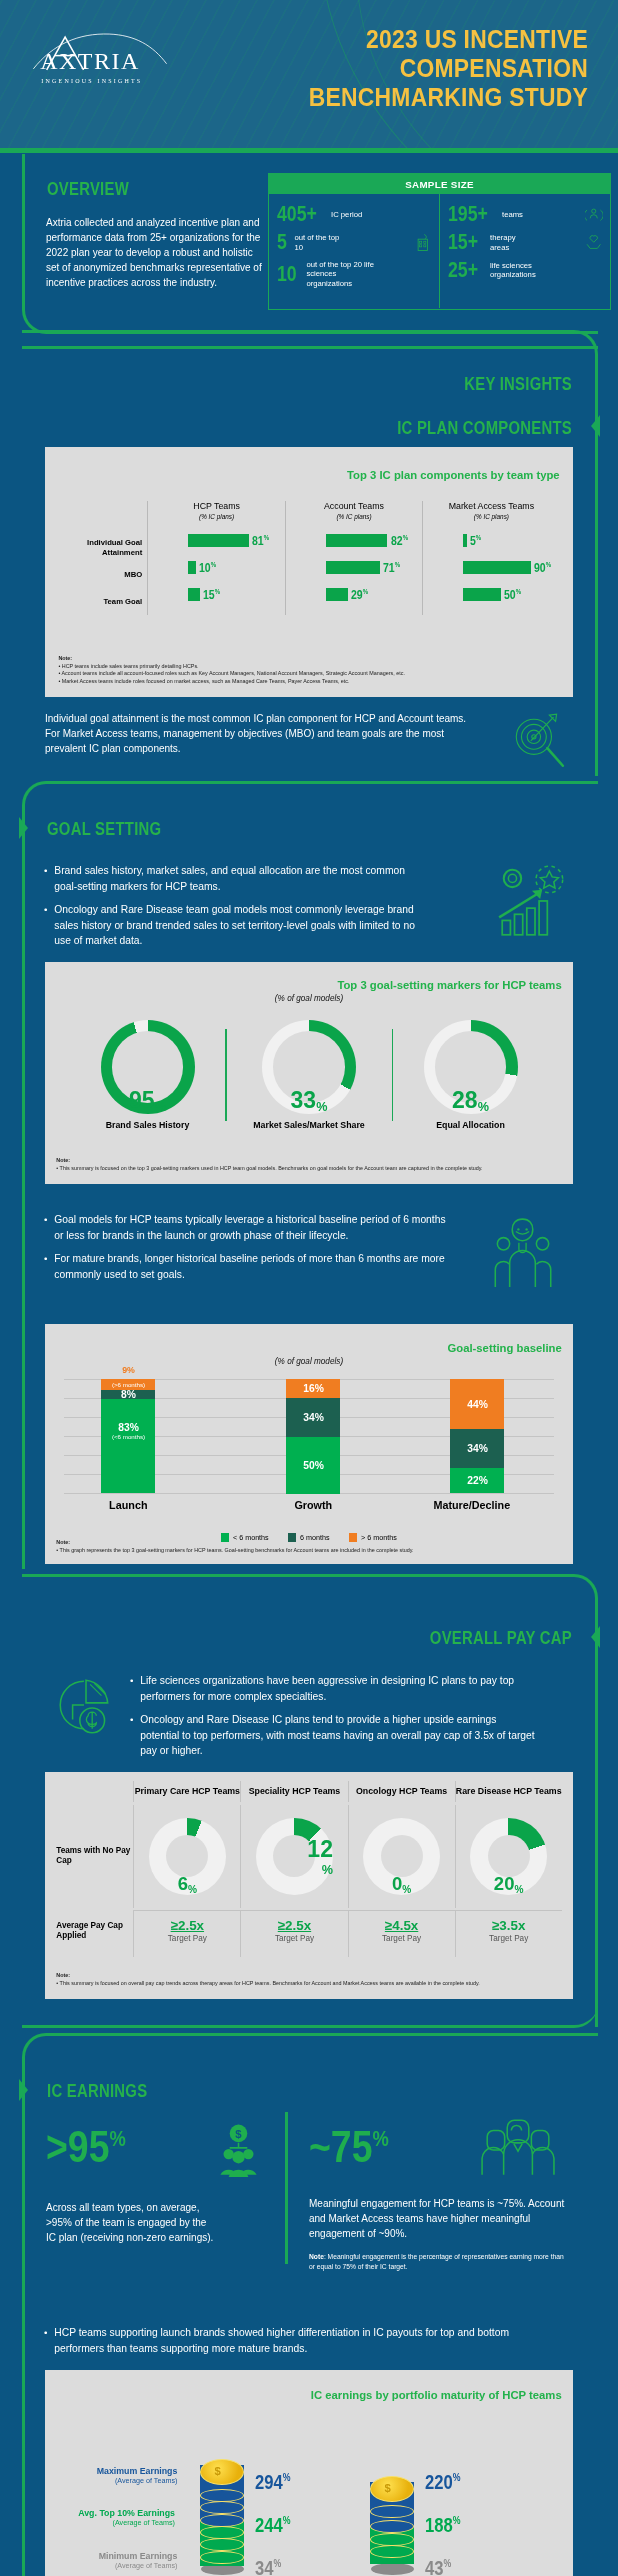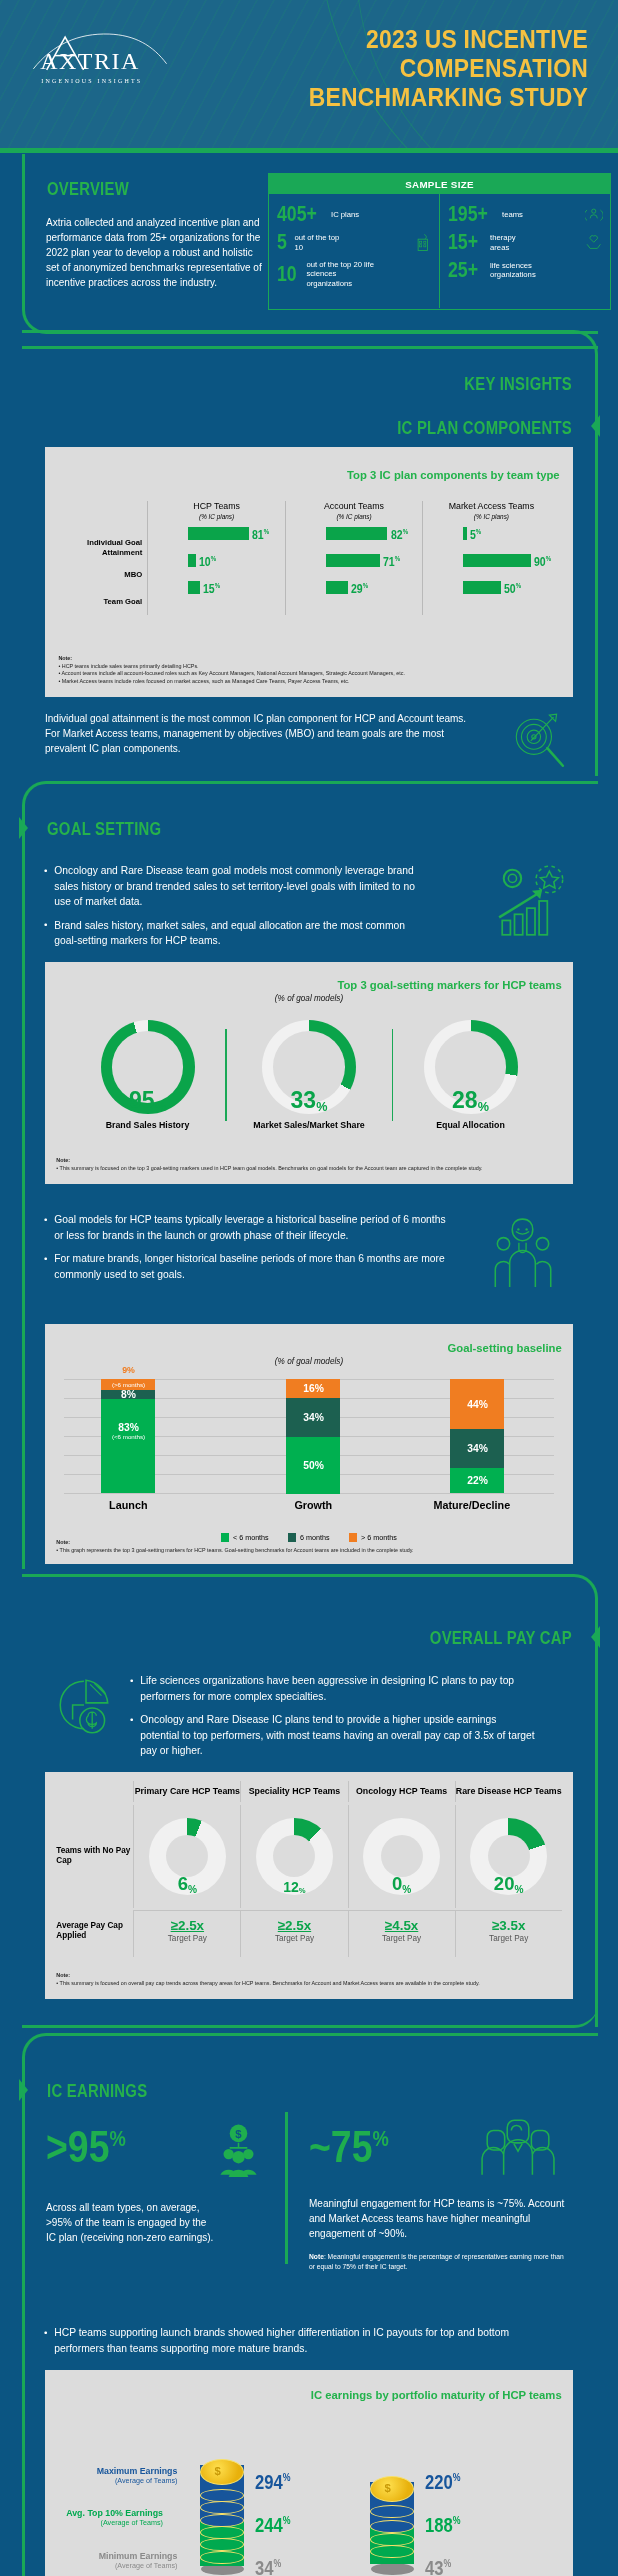--- a/index.html
+++ b/index.html
@@ -70,21 +70,21 @@
   .card-sub { color:#111; font-style:italic; font-size:8.2px; text-align:center; }
   .note { font-size:5.4px; color:#1c1c1c; line-height:7.7px; }
 
   
   .hbar-cols { display:flex; }
   .hbar-rowlabels { width:89px; }
   .hbar-col { flex:1; border-left:0.8px solid #b9b9b9; position:relative; }
   .hbar-head { text-align:center; }
   .hbar-head .t { font-weight:normal; font-size:8.8px; color:#000; }
   .hbar-head .s { font-style:italic; font-size:6.4px; color:#000; margin-top:1.5px;}
-  .hbar-row { height:27px; display:flex; align-items:flex-start;margin-left:40px; }
+  .hbar-row { height:27px; display:flex; align-items:center;margin-left:40px; }
   .hbar-rowlabel { height:27px; display:flex; align-items:center; justify-content:flex-end;
     text-align:right; font-weight:bold; font-size:7.7px; color:#000; line-height:9.3px; padding-right:5.2px;}
   .hbar { height:13.4px; background:#0aa44a; }
   .hbar-val { color:#0aa44a; font-weight:bold; font-size:12.4px; margin-left:3.1px; transform:scaleX(.85);
     transform-origin:left center;}
   .hbar-val sup { font-size:7.2px; }
 
   
   .donut-wrap { display:flex; align-items:center; justify-content:center; }
   .donut { position:relative; border-radius:50%; }
@@ -167,21 +167,21 @@
   <div class="sec-h left" style="left:47px; top:179px;">OVERVIEW</div>
 
   <div class="body-text" style="position:absolute; left:46px; top:215px; width:222px;">Axtria collected and analyzed incentive plan and performance data from 25+ organizations for the 2022 plan year to develop a robust and holistic set of anonymized benchmarks representative of incentive practices across the industry.</div>
 
   <div class="ss-box" style="left:268px; top:173px; width:343px; height:137px;">
     <div class="ss-head">SAMPLE SIZE</div>
     <div class="ss-grid" style="height:114px;">
       <div class="ss-col">
         <div class="ss-item" style="margin-top:3.1px;">
           <div class="ss-num">405+</div>
-          <div class="ss-lab">IC plans</div>
+          <div class="ss-lab">IC period</div>
         </div>
         <div class="ss-item">
           <div class="ss-num">5</div>
           <div class="ss-lab" style="width:49px;">out of the top 10</div>
           <div class="ss-icon">
             <svg width="17.5" height="18.5" viewBox="0 0 34 36">
               <path d="M20 3 c5 2 5 7 1 9" fill="none" stroke="#1fae4e" stroke-width="1.6"></path>
               <rect x="8" y="12" width="18" height="22" fill="none" stroke="#1fae4e" stroke-width="1.6"></rect>
               <rect x="11" y="16" width="4" height="4" fill="none" stroke="#1fae4e" stroke-width="1.2"></rect>
               <rect x="19" y="16" width="4" height="4" fill="none" stroke="#1fae4e" stroke-width="1.2"></rect>
@@ -324,22 +324,22 @@
     </svg>
   </div>
 
   <div class="frame" style="left:21.6px; top:781px; width:576px; height:788px; border-right:none; border-bottom:none;
               border-top-left-radius:24px;"></div>
   <div class="sec-h left" style="left:47px; top:819px;">GOAL SETTING</div>
   <div style="position:absolute; left:18.5px; top:817px; width:0;height:0;
               border-top:11.3px solid transparent;border-bottom:11.3px solid transparent;border-left:9.3px solid #1aa856;"></div>
 
   <ul class="bullets" style="position:absolute; left:43px; top:863px; width:381px;">
+    <li>Brand sales history, market sales, and equal allocation are the most common goal-setting markers for HCP teams.</li>
     <li>Oncology and Rare Disease team goal models most commonly leverage brand sales history or brand trended sales to set territory-level goals with limited to no use of market data.</li>
-    <li>Brand sales history, market sales, and equal allocation are the most common goal-setting markers for HCP teams.</li>
   </ul>
 
   <div style="position:absolute; right:45px; top:861px;">
     <svg width="77" height="82" viewBox="0 0 150 160">
       <circle cx="32" cy="34" r="17" fill="none" stroke="#1fae4e" stroke-width="4"></circle>
       <circle cx="32" cy="34" r="8" fill="none" stroke="#1fae4e" stroke-width="3"></circle>
       <circle cx="104" cy="36" r="26" fill="none" stroke="#1fae4e" stroke-width="3" stroke-dasharray="7 7"></circle>
       <path d="M104 20 l5.5 11 12 1.6 -8.8 8.4 2.3 12 -11-6 -11 6 2.3-12 -8.8-8.4 12-1.6z" fill="none" stroke="#1fae4e" stroke-width="3"></path>
       <rect x="12" y="116" width="16" height="28" fill="none" stroke="#1fae4e" stroke-width="3.4"></rect>
       <rect x="36" y="104" width="16" height="40" fill="none" stroke="#1fae4e" stroke-width="3.4"></rect>
@@ -530,21 +530,21 @@
           <div class="hole" style="inset:17.5px;"></div>
           <div class="val" style="font-size:18.5px;">
               <span>6</span>
               <sup>%</sup>
             </div>
         </div>
       </div>
       <div class="pc-col" style="height:103px; display:flex; align-items:center; justify-content:center;">
         <div class="donut" style="width:77px;height:77px;background:conic-gradient(#0aa44a 0 12%, #f1f1f1 12% 100%);">
           <div class="hole" style="inset:17.5px;"></div>
-          <div class="val" style="font-size:14px;">
+          <div class="val" style="font-size:23px;flex-direction:column;">
               <span>12</span>
               <sup>%</sup>
             </div>
         </div>
       </div>
       <div class="pc-col" style="height:103px; display:flex; align-items:center; justify-content:center;">
         <div class="donut" style="width:77px;height:77px;background:#f1f1f1;">
           <div class="hole" style="inset:17.5px;"></div>
           <div class="val" style="font-size:18.5px;">
               <span>0</span>
@@ -641,21 +641,21 @@
     <li>HCP teams supporting launch brands showed higher differentiation in IC payouts for top and bottom performers than teams supporting more mature brands.</li>
   </ul>
 
   <div class="card" style="left:45px; top:2370px; width:528px; height:273px; padding:11.3px;">
     <div class="card-title" style="margin-top:8.2px;">IC earnings by portfolio maturity of HCP teams</div>
 
     <div class="earn-lab" style="position:absolute; left:14.4px; top:96px; width:118px; color:#17559b;">
       <div class="t">Maximum Earnings</div>
       <div class="s">(Average of Teams)</div>
     </div>
-    <div class="earn-lab" style="position:absolute; left:0; top:138px; width:118px; color:#00a94f;">
+    <div class="earn-lab" style="position:absolute; left:12px; top:138px; width:118px; color:#00a94f;">
       <div class="t">Avg. Top 10% Earnings</div>
       <div class="s">(Average of Teams)</div>
     </div>
     <div class="earn-lab" style="position:absolute; left:14.4px; top:181px; width:118px; color:#8a8a8a;">
       <div class="t">Minimum Earnings</div>
       <div class="s">(Average of Teams)</div>
     </div>
 
     <div style="position:absolute; left:155px; top:87px; width:46px; height:118px;">
       <div style="position:absolute; left:1px; top:106px; width:43px; height:12.4px; border-radius:50%; background:#8a8a8a;"></div>

